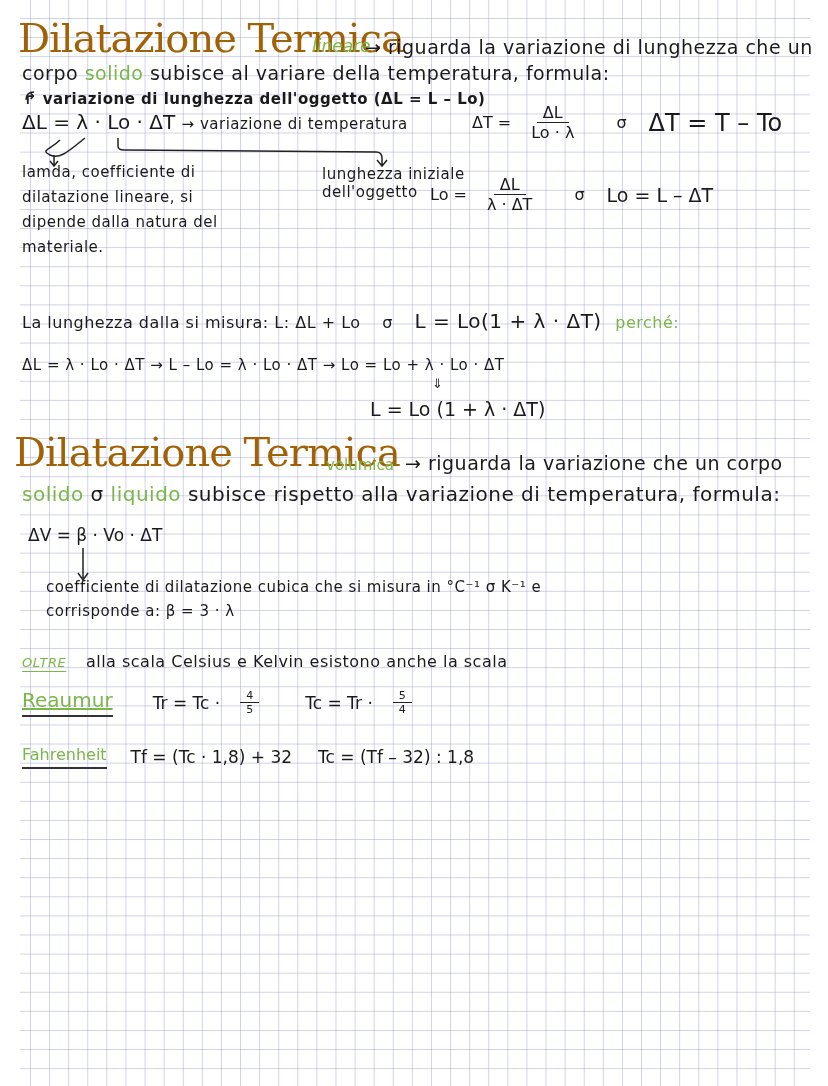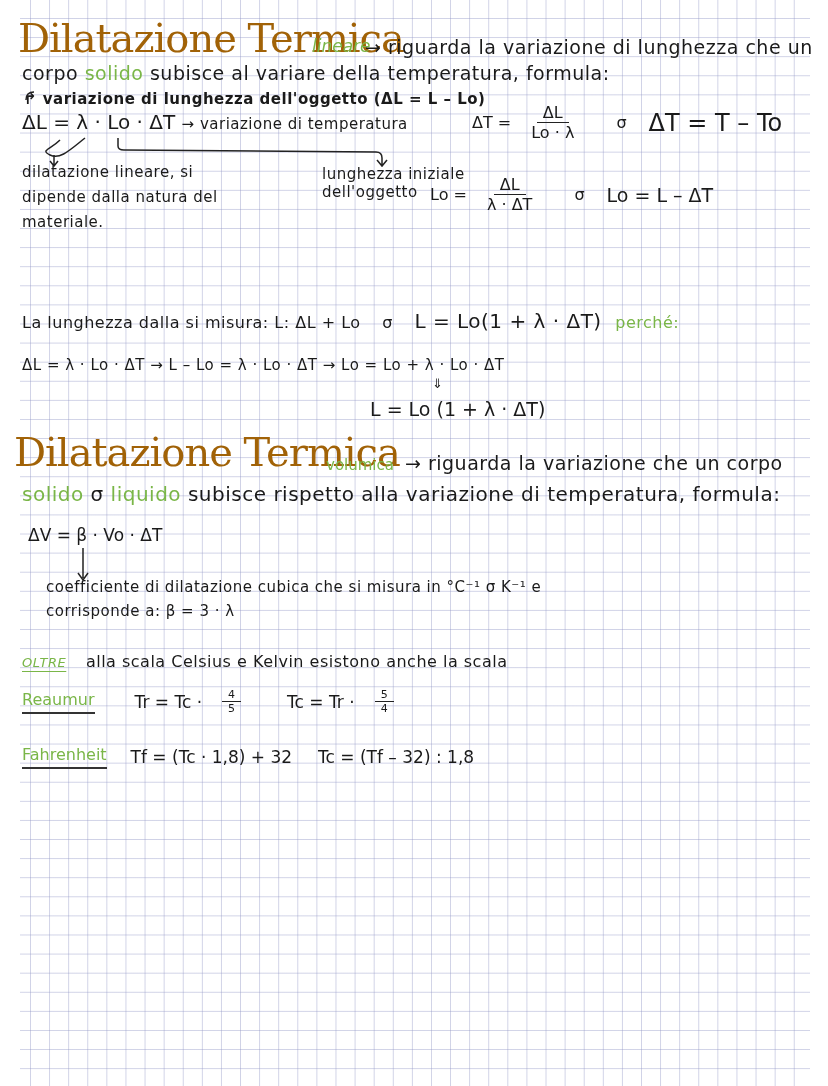--- a/index.html
+++ b/index.html
@@ -69,20 +69,21 @@
 </div>
 
 <svg class="ann" style="left:0; top:0;" width="828" height="300">
   <path d="M60 140 C 50 150, 40 150, 50 155 C 60 160, 70 150, 85 138" stroke="#222" stroke-width="1.5" fill="none"></path>
   <path d="M54 155 L 54 165 M50 161 L54 166 L58 161" stroke="#222" stroke-width="1.5" fill="none"></path>
   <path d="M118 138 L 118 146 Q 118 150 124 150 L 376 152 Q 382 152 382 158 L 382 165 M377 160 L382 166 L387 160" stroke="#222" stroke-width="1.5" fill="none"></path>
   <path d="M26 100 Q 26 92 34 92" stroke="#222" stroke-width="1.5" fill="none"></path>
 </svg>
 
 <div class="abs hand" style="left:22px; top:160px; line-height:25px; font-size:15px;">
+  <div>lamda, coefficiente di</div>
   <div>dilatazione lineare, si</div>
   <div>dipende dalla natura del</div>
   <div>materiale.</div>
 </div>
 
 <div class="abs hand" style="left:322px; top:165px;">
   <div>lunghezza iniziale</div>
   <div>dell'oggetto</div>
 </div>
 
@@ -126,21 +127,21 @@
 
 <div class="abs hand" style="left:46px; top:578px; font-size:15px;">coefficiente di dilatazione cubica che si misura in °C⁻¹ σ K⁻¹ e</div>
 <div class="abs hand" style="left:46px; top:602px; font-size:15px;">corrisponde a: β = 3 · λ</div>
 
 <div class="abs hand" style="left:22px; top:652px; font-size:16px;">
   <span class="green underline-green" style="font-size:13px;font-style:italic;">OLTRE</span>
   <span style="margin-left:14px;">alla scala Celsius e Kelvin esistono anche la scala</span>
 </div>
 
 <div class="abs" style="left:22px; top:688px; font-size:17px; display:flex; align-items:center;">
-  <span class="green underline-dark" style="font-size:16px; margin-right:40px;">Reaumur</span>
+  <span class="green underline-dark" style="font-size:20px; margin-right:40px;text-decoration:underline;">Reaumur</span>
   <span>Tr = Tc ·</span>
   <span class="frac small-frac">
       <span class="num">4</span>
       <span class="den">5</span>
     </span>
   <span style="margin-left:26px;">Tc = Tr ·</span>
   <span class="frac small-frac">
       <span class="num">5</span>
       <span class="den">4</span>
     </span>

